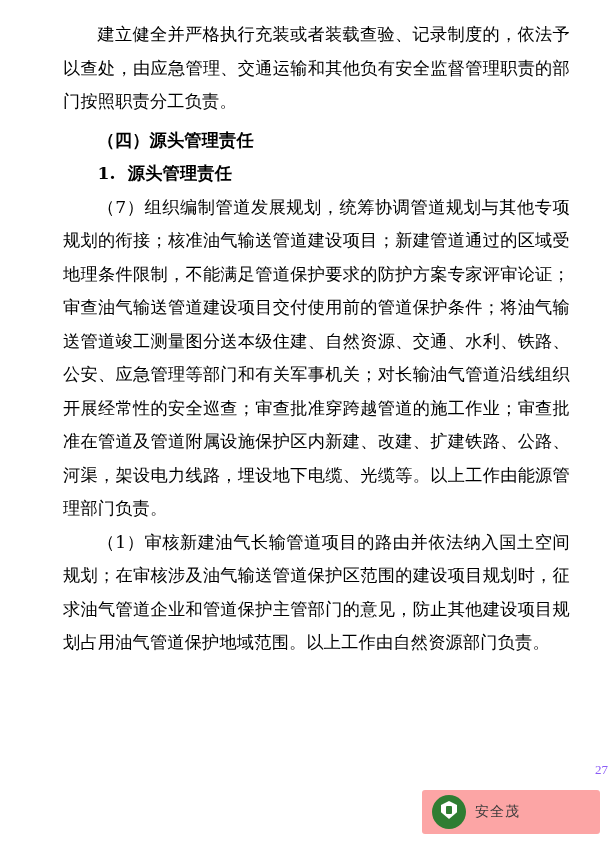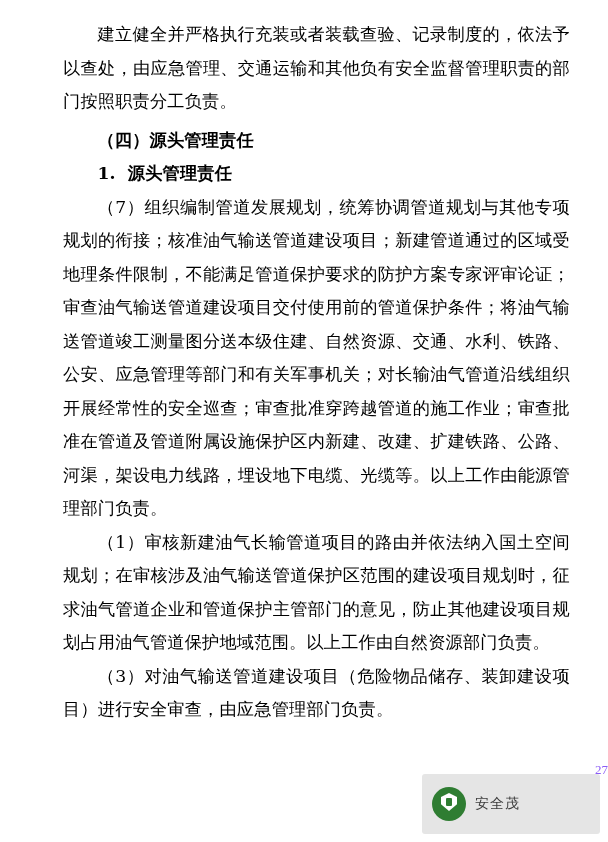--- a/index.html
+++ b/index.html
@@ -57,22 +57,22 @@
     text-align: right;
     font-size: 13px;
     font-family: Liberation Serif, serif;
     color: #8b5cf6;
   }
   .watermark {
     position: absolute;
     right: 8px;
     bottom: 8px;
     width: 178px;
-    height: 60px;
-    background: #e5e5e5;
+    height: 44px;
+    background: #fca5a5;
     border-radius: 3px;
     display: flex;
     align-items: center;
     padding-left: 10px;
     box-sizing: border-box;
   }
   .wm-logo {
     width: 34px;
     height: 34px;
     border-radius: 50%;
@@ -120,21 +120,20 @@
     <div class="spacer-sm"></div>
 
     <p class="heading-sub">（四）源头管理责任</p>
 
     <p class="heading-num"><span class="numlabel">1.</span><span>源头管理责任</span></p>
 
     <p class="indent2">（7）组织编制管道发展规划，统筹协调管道规划与其他专项规划的衔接；核准油气输送管道建设项目；新建管道通过的区域受地理条件限制，不能满足管道保护要求的防护方案专家评审论证；审查油气输送管道建设项目交付使用前的管道保护条件；将油气输送管道竣工测量图分送本级住建、自然资源、交通、水利、铁路、公安、应急管理等部门和有关军事机关；对长输油气管道沿线组织开展经常性的安全巡查；审查批准穿跨越管道的施工作业；审查批准在管道及管道附属设施保护区内新建、改建、扩建铁路、公路、河渠，架设电力线路，埋设地下电缆、光缆等。以上工作由能源管理部门负责。</p>
 
     <p class="indent2">（1）审核新建油气长输管道项目的路由并依法纳入国土空间规划；在审核涉及油气输送管道保护区范围的建设项目规划时，征求油气管道企业和管道保护主管部门的意见，防止其他建设项目规划占用油气管道保护地域范围。以上工作由自然资源部门负责。</p>
 
-    <p class="indent2">（3）对油气输送管道建设项目（危险物品储存、装卸建设项目）进行安全审查，由应急管理部门负责。</p>
 
   </div>
 
   <div class="page-number">27</div>
 
   <div class="watermark">
     <div class="wm-logo"></div>
     <div class="wm-text">安全茂</div>
   </div>
 

